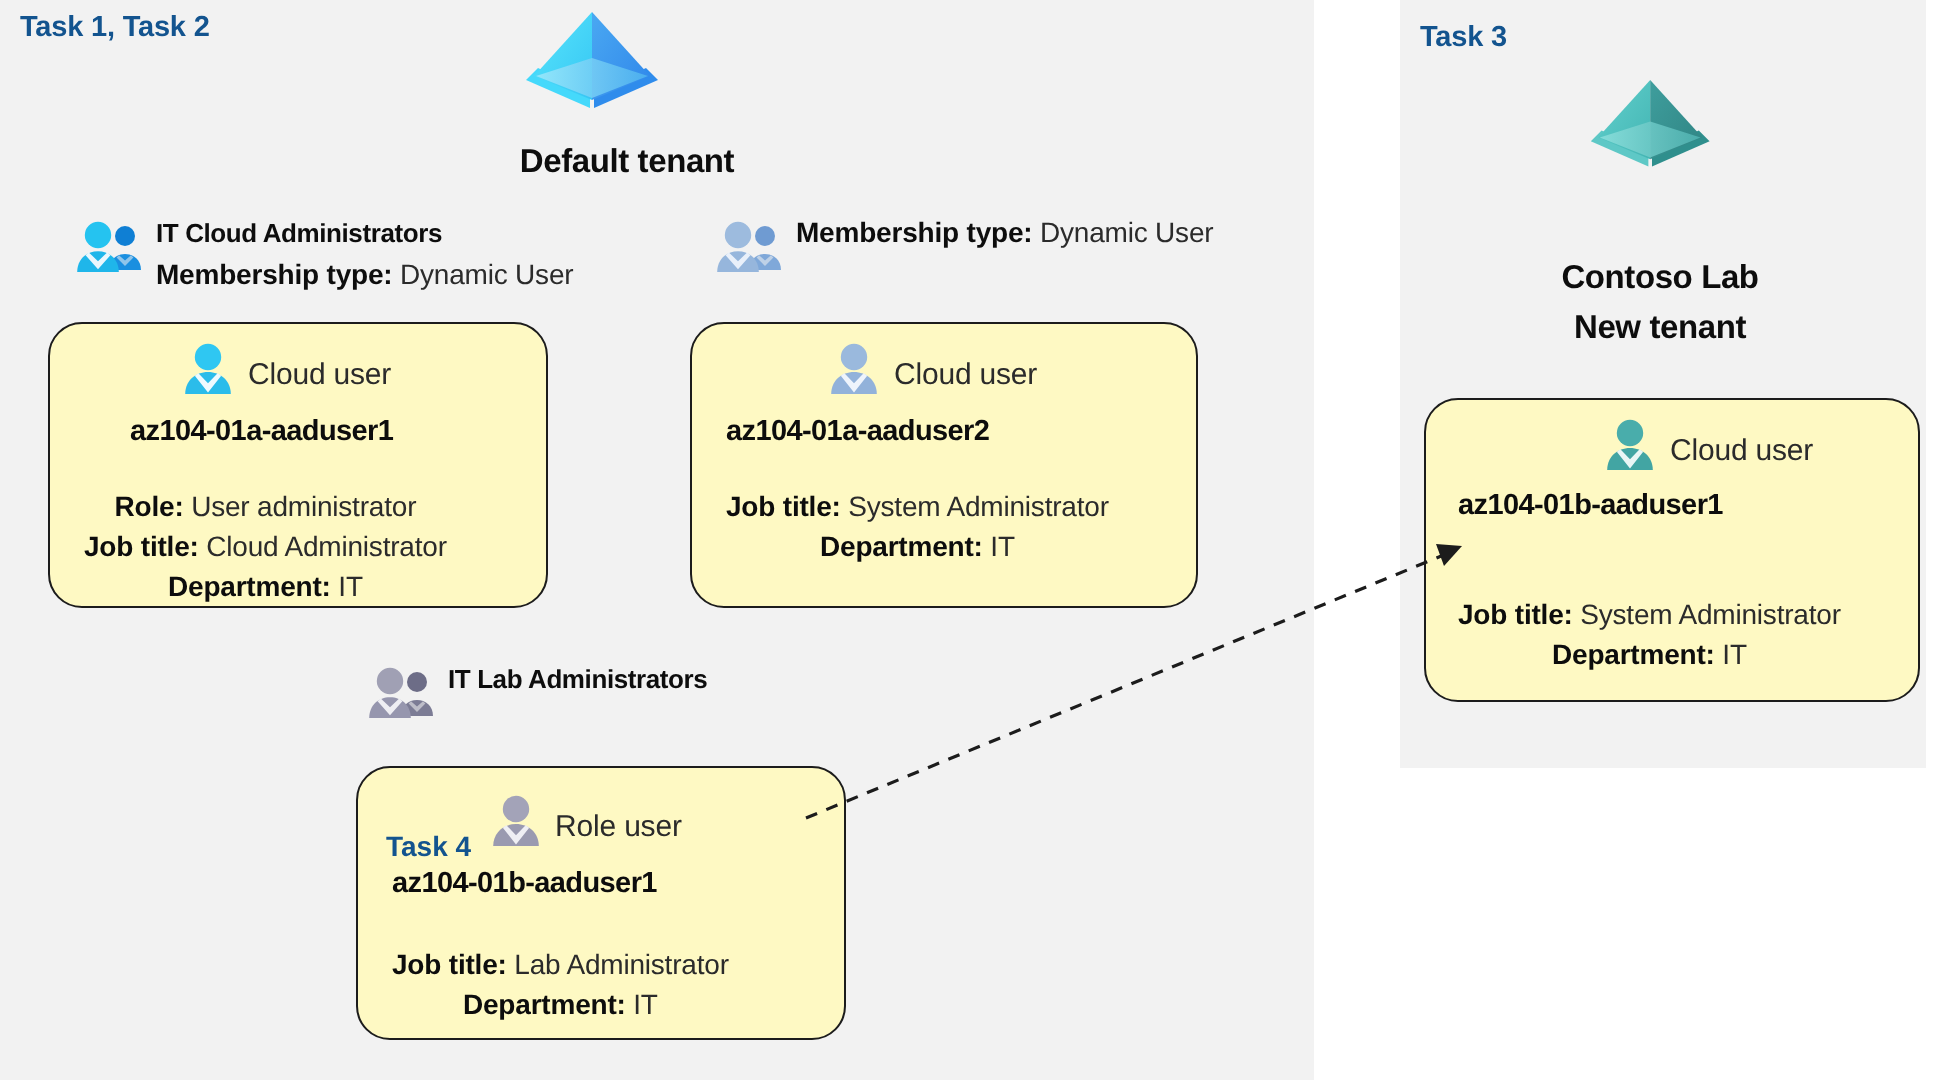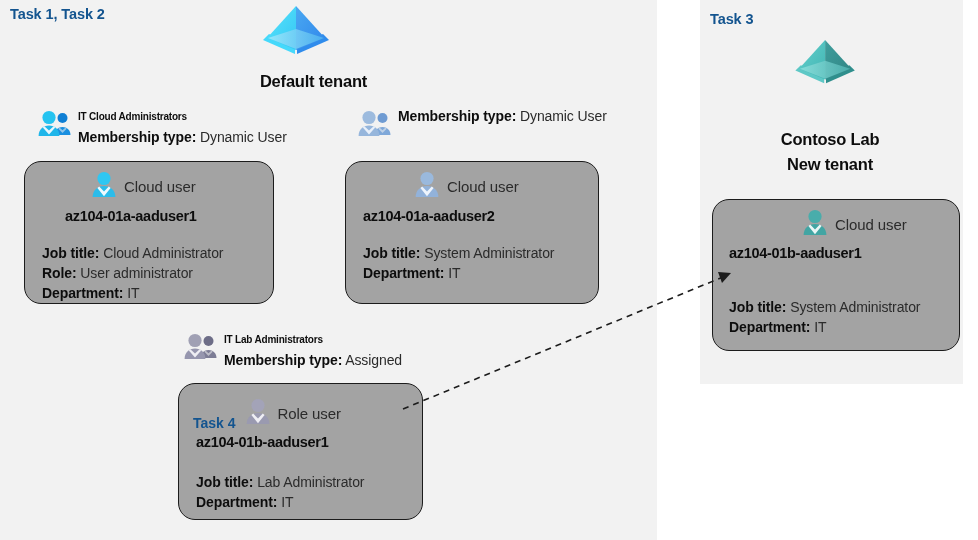--- a/index.html
+++ b/index.html
@@ -24,27 +24,27 @@
     white-space:nowrap;text-align:center;letter-spacing:-0.2px;
   }
   #default-tenant-title{left:251px;top:72px;width:125px;}
   #new-tenant-title{left:730px;top:127px;width:200px;line-height:25px;}
 
   .tenant-icon{position:absolute;}
 
   .group{position:absolute;}
   .group-icon{position:absolute;left:0;top:4px;}
   .group-text{position:absolute;left:40px;top:0;white-space:nowrap;}
-  .group-name{font-weight:bold;font-size:10px;color:#0d0d0d;letter-spacing:-0.2px;line-height:21px;}
+  .group-name{font-weight:bold;font-size:13px;color:#0d0d0d;letter-spacing:-0.2px;line-height:21px;}
   .group-member{font-size:14px;color:#2b2b2b;line-height:21px;letter-spacing:-0.1px;}
   .group-member b{color:#0d0d0d;font-weight:bold;}
 
   .card{
     position:absolute;border:1.6px solid #1c1c1c;border-radius:17px;
-    background:#a3a3a3;box-sizing:border-box;
+    background:#fef9c3;box-sizing:border-box;text-align:center;
   }
   .card-head{
     position:absolute;display:flex;align-items:center;white-space:nowrap;
   }
   .card-head .head-task{
     color:#13548f;font-weight:bold;font-size:14px;margin-right:9px;margin-top:20px;
   }
   .card-head .head-label{
     font-size:15px;color:#2b2b2b;margin-left:7px;letter-spacing:-0.1px;
   }
@@ -162,39 +162,38 @@
       <circle cx="24.5" cy="8" r="5" fill="#6d6d87"></circle>
       <path d="M16.5 25c0-5 3.6-8 8-8s8 3 8 8z" fill="#7c7c95"></path>
       <path d="M21.5 17.6l3 2.6 3-2.6 1.2 1.2-4.2 4.2-4.2-4.2z" fill="#f2f2f2" opacity="0.55"></path>
       <circle cx="11" cy="7.5" r="6.6" fill="#a0a0b4"></circle>
       <path d="M0.6 26c0-6.4 4.7-10.4 10.4-10.4S21.4 19.6 21.4 26z" fill="#9696ae"></path>
       <path d="M6.4 16.2l4.6 4.4 4.6-4.4 1.6 1.4-6.2 7-6.2-7z" fill="#eeeef3"></path>
     </svg>
   </span>
   <span class="group-text">
     <div class="group-name">IT Lab Administrators</div>
-    <div class="group-member"><b>Membership type:</b> <span>Assigned</span></div>
   </span>
 </div>
 
 <div class="card" style="left:24px;top:161px;width:250px;height:143px;">
   <div class="card-head" style="left:66px;top:9px;">
     <span>
       <svg width="26" height="27" viewBox="0 0 26 27">
         <circle cx="13" cy="7.5" r="6.6" fill="#2fc7f2"></circle>
         <path d="M1.6 26c0-6.6 5.1-11 11.4-11s11.4 4.4 11.4 11z" fill="#2bbcea"></path>
         <path d="M8.2 15.6l4.8 5 4.8-5 1.8 1.3-6.6 8.3-6.6-8.3z" fill="#eefaff"></path>
       </svg>
     </span>
     <span class="head-label">Cloud user</span>
   </div>
   <div class="card-upn" style="left:17px;top:46px;margin-left:23px;">az104-01a-aaduser1</div>
   <div class="card-props" style="left:17px;top:81px;">
+    <div><b>Role:</b> <span>User administrator</span></div>
     <div><b>Job title:</b> <span>Cloud Administrator</span></div>
-    <div><b>Role:</b> <span>User administrator</span></div>
     <div><b>Department:</b> <span>IT</span></div>
   </div>
 </div>
 
 <div class="card" style="left:345px;top:161px;width:254px;height:143px;">
   <div class="card-head" style="left:68px;top:9px;">
     <span>
       <svg width="26" height="27" viewBox="0 0 26 27">
         <circle cx="13" cy="7.5" r="6.6" fill="#9ab9dd"></circle>
         <path d="M1.6 26c0-6.6 5.1-11 11.4-11s11.4 4.4 11.4 11z" fill="#92b2da"></path>

